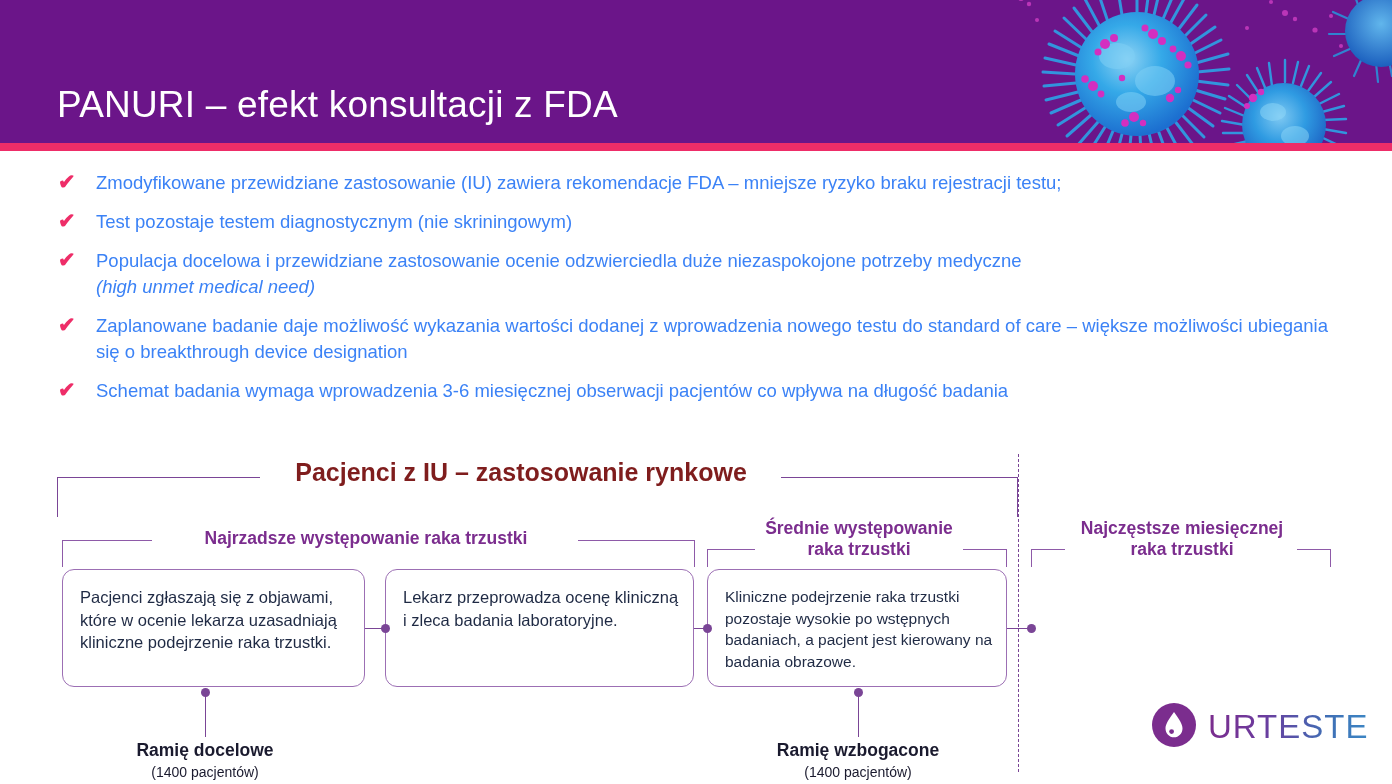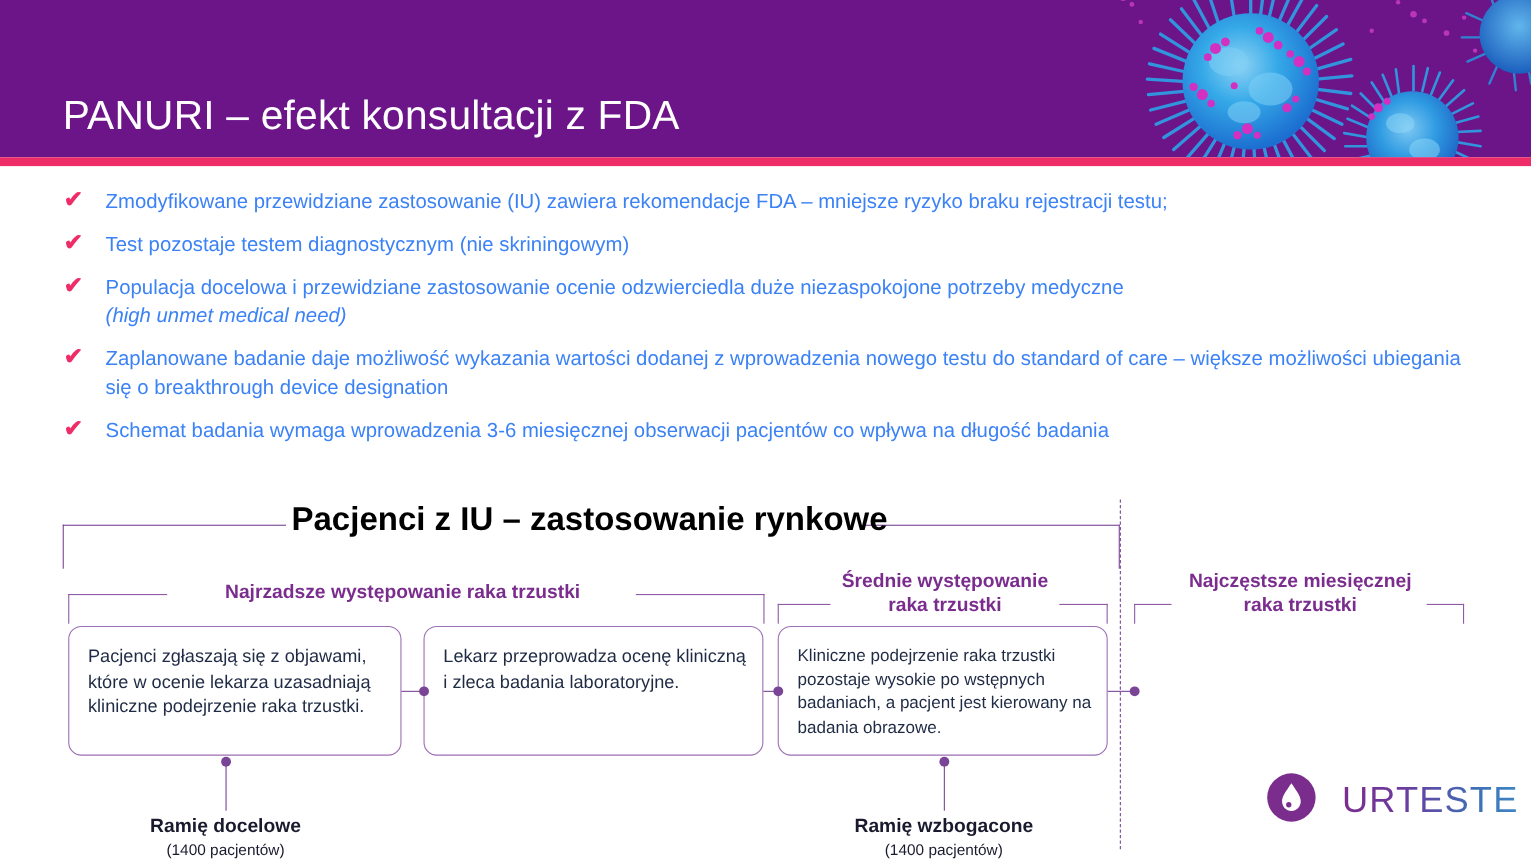--- a/index.html
+++ b/index.html
@@ -119,23 +119,23 @@
   }
 
   .group-title {
     position: absolute;
     color: #7B2D8E;
     font-weight: bold;
     text-align: center;
     line-height: 21px;
   }
   #title-market {
-    font-size: 30px;
+    font-size: 25px;
     font-weight: bold;
-    color: #000000;
+    color: #7f1d1d;
     white-space: nowrap;
   }
   .group-title-sm {
     font-size: 17.5px;
   }
 
   .flowbox {
     position: absolute;
     border: 1.5px solid #9C6FB4;
     border-radius: 12px;
@@ -194,21 +194,20 @@
     position: absolute;
     left: 56px;
     top: 8px;
     font-size: 33px;
     letter-spacing: 1px;
     font-weight: 500;
     background: linear-gradient(90deg, #7B2D8E 0%, #6B3C9E 35%, #3F6FB5 75%, #3C86C4 100%);
     -webkit-background-clip: text;
     background-clip: text;
     color: transparent;
-    margin-left: 12px;
     -webkit-text-fill-color: transparent;
   }
 </style>
 </head>
 <body>
 
 <div id="slide">
 
   <div id="header-band">
     <svg id="header-art" viewBox="0 0 407 200" xmlns="http://www.w3.org/2000/svg" aria-hidden="true">

